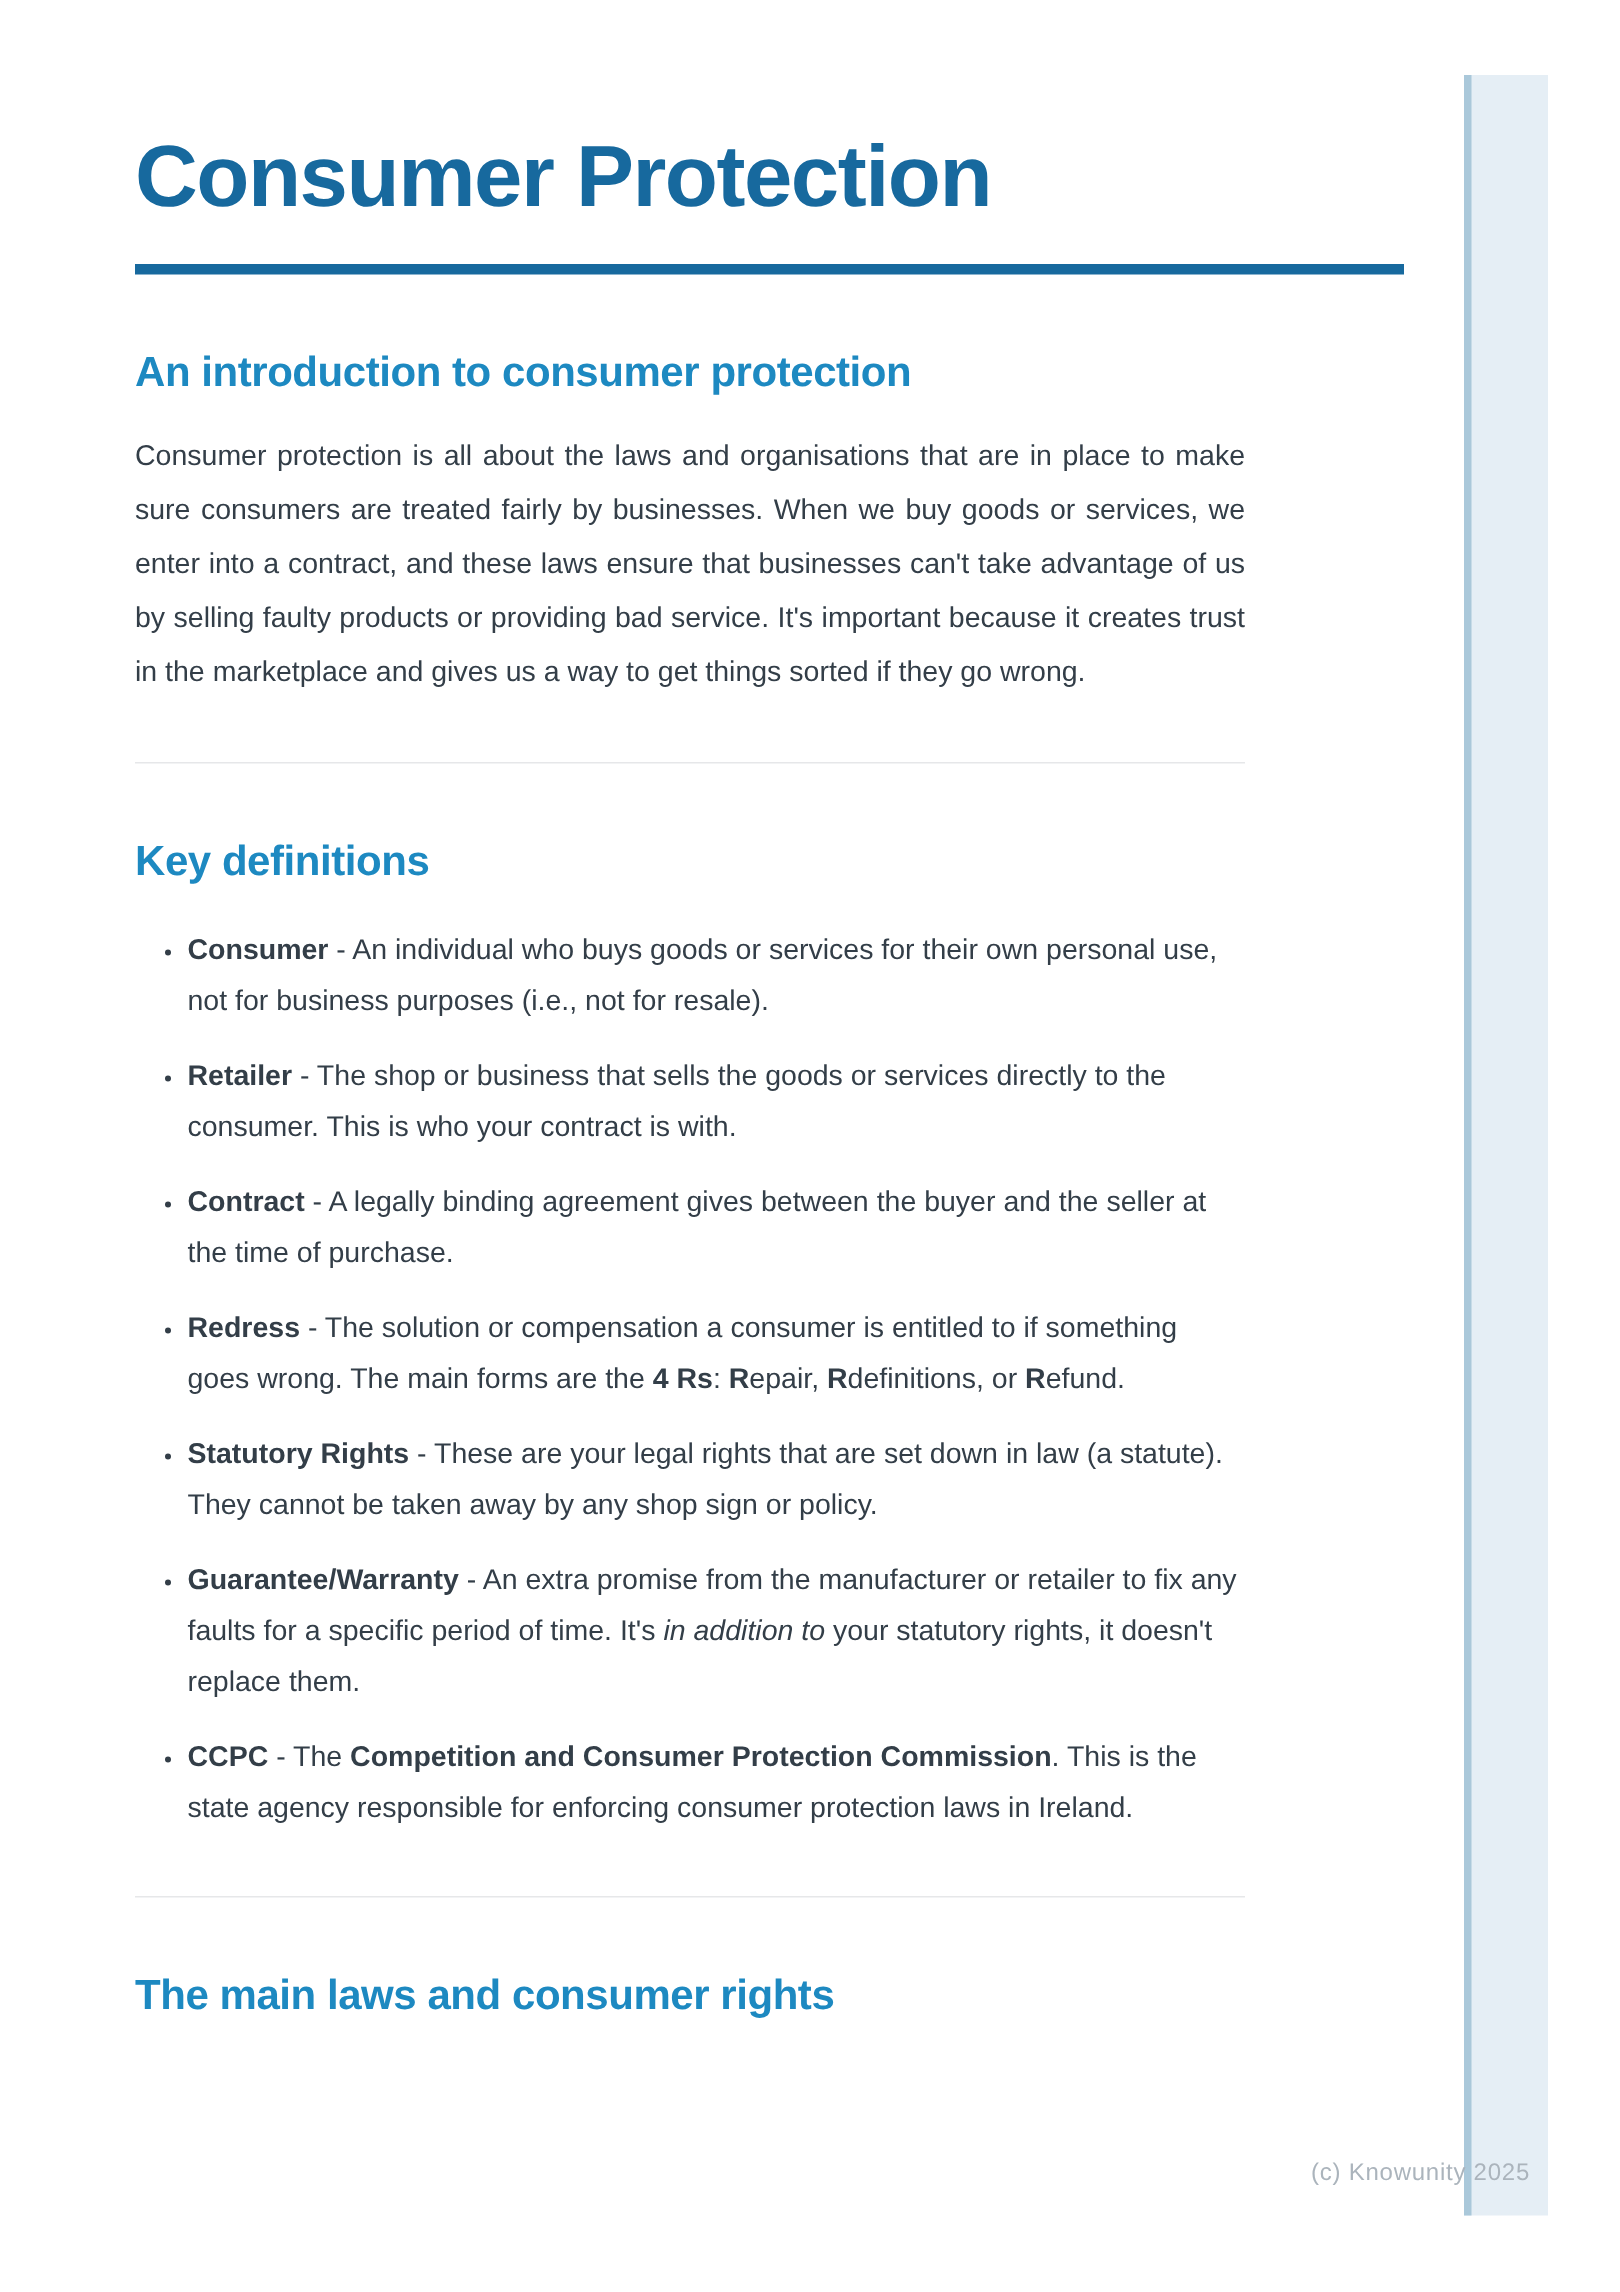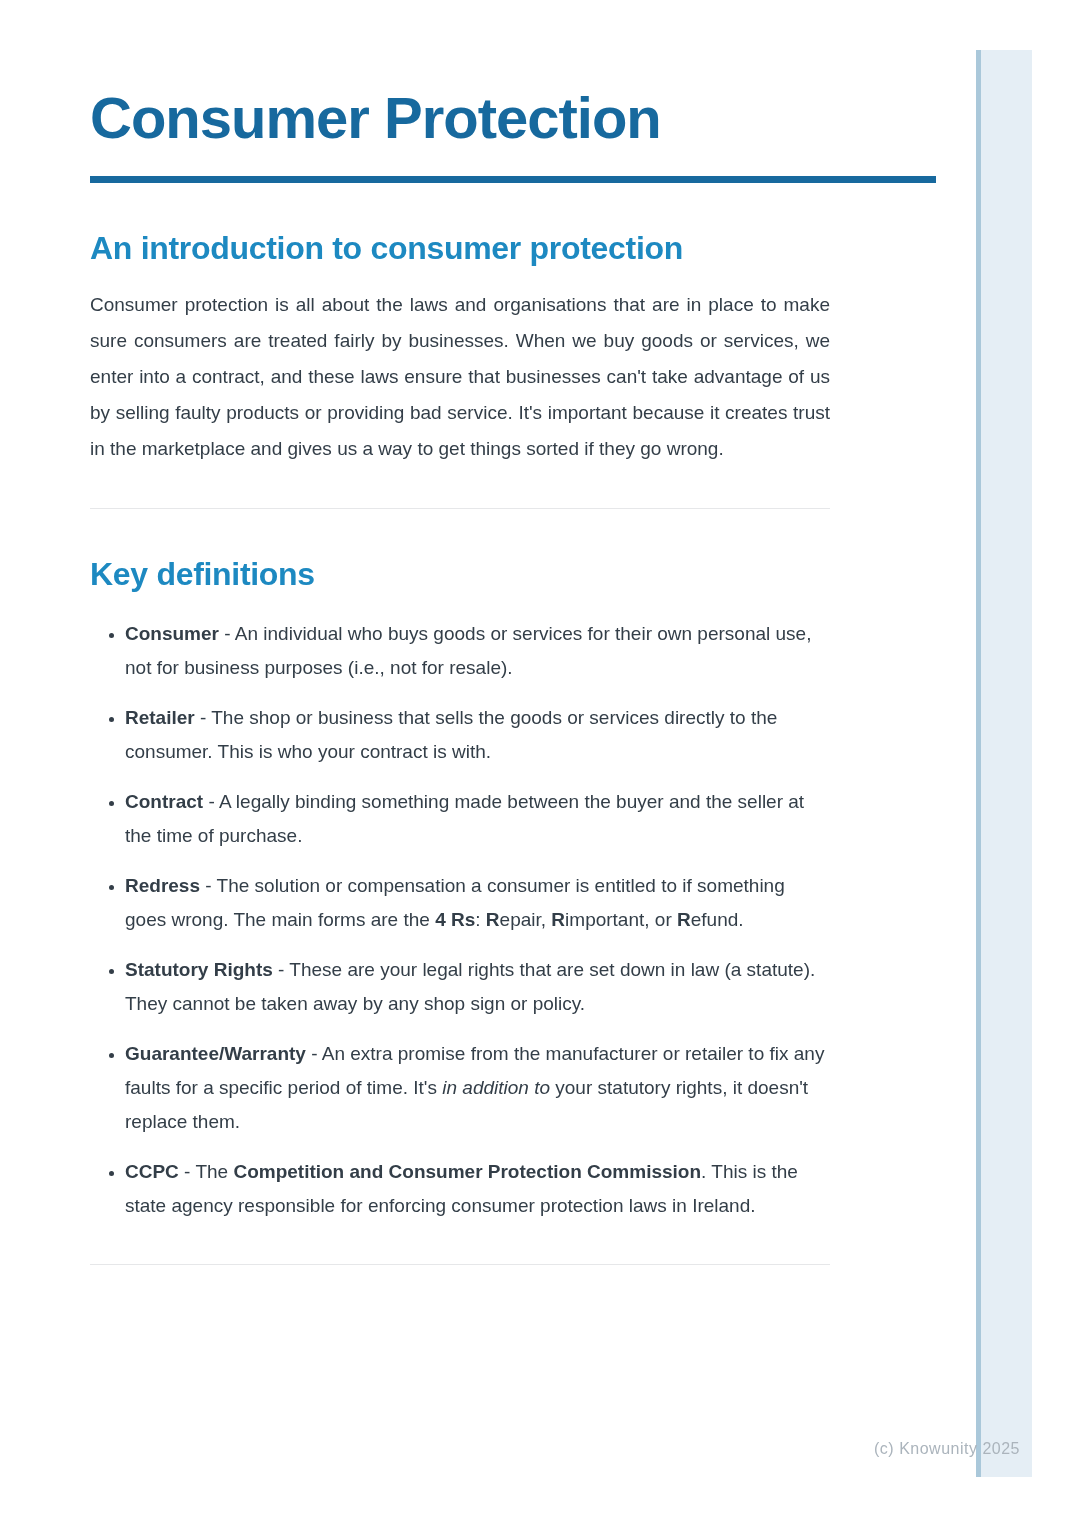--- a/index.html
+++ b/index.html
@@ -23,21 +23,21 @@
   .content{position:absolute;left:90px;top:0;width:846px;}
   h1.doc-title{
     margin:86px 0 0 0;
     font-size:58px;line-height:64px;
     font-weight:bold;letter-spacing:-1px;
     color:var(--title-blue);
   }
   .title-rule{margin-top:26px;height:7px;width:846px;background:var(--title-blue);}
   h2.sec-heading{
     margin:48px 0 0 0;
-    font-size:32px;line-height:34px;
+    font-size:28px;line-height:34px;
     font-weight:bold;letter-spacing:-0.3px;
     color:var(--heading-blue);
   }
   p.body-par{
     margin:22px 0 0 0;
     width:740px;
     font-size:19px;line-height:36px;
     text-align:justify;
   }
   ul.def-list{
@@ -82,24 +82,25 @@
     <h1 class="doc-title">Consumer Protection</h1>
     <div class="title-rule"></div>
     <div id="sections">
         <h2 class="sec-heading">An introduction to consumer protection</h2>
         <p class="body-par"><span>Consumer protection is all about the laws and organisations that are in place to make sure consumers are treated fairly by businesses. When we buy goods or services, we enter into a contract, and these laws ensure that businesses can't take advantage of us by selling faulty products or providing bad service. It's important because it creates trust in the marketplace and gives us a way to get things sorted if they go wrong.</span></p>
         <hr class="sec-divider">
         <h2 class="sec-heading">Key definitions</h2>
         <ul class="def-list">
           <li><span class="b">Consumer</span><span> - An individual who buys goods or services for their own personal use, not for business purposes (i.e., not for resale).</span></li>
           <li><span class="b">Retailer</span><span> - The shop or business that sells the goods or services directly to the consumer. This is who your contract is with.</span></li>
-          <li><span class="b">Contract</span><span> - A legally binding something made between the buyer and the seller at the time of purchase.</span></li>
-          <li><span class="b">Redress</span><span> - The solution or compensation a consumer is entitled to if something goes wrong. The main forms are the </span><span class="b">4 Rs</span><span>: </span><span class="b">R</span><span>epair, </span><span class="b">R</span><span>important, or </span><span class="b">R</span><span>efund.</span></li>
+          <li><span class="b">Contract</span><span> - A legally binding agreement gives between the buyer and the seller at the time of purchase.</span></li>
+          <li><span class="b">Redress</span><span> - The solution or compensation a consumer is entitled to if something goes wrong. The main forms are the </span><span class="b">4 Rs</span><span>: </span><span class="b">R</span><span>epair, </span><span class="b">R</span><span>definitions, or </span><span class="b">R</span><span>efund.</span></li>
           <li><span class="b">Statutory Rights</span><span> - These are your legal rights that are set down in law (a statute). They cannot be taken away by any shop sign or policy.</span></li>
           <li><span class="b">Guarantee/Warranty</span><span> - An extra promise from the manufacturer or retailer to fix any faults for a specific period of time. It's </span><span class="i">in addition to</span><span> your statutory rights, it doesn't replace them.</span></li>
           <li><span class="b">CCPC</span><span> - The </span><span class="b">Competition and Consumer Protection Commission</span><span>. This is the state agency responsible for enforcing consumer protection laws in Ireland.</span></li>
         </ul>
         <hr class="sec-divider">
+        <h2 class="sec-heading">The main laws and consumer rights</h2>
       </div>
   </div>
   <div class="side-strip"></div>
   <div class="watermark">(c) Knowunity 2025</div>
 </div>
 
 </body></html>

